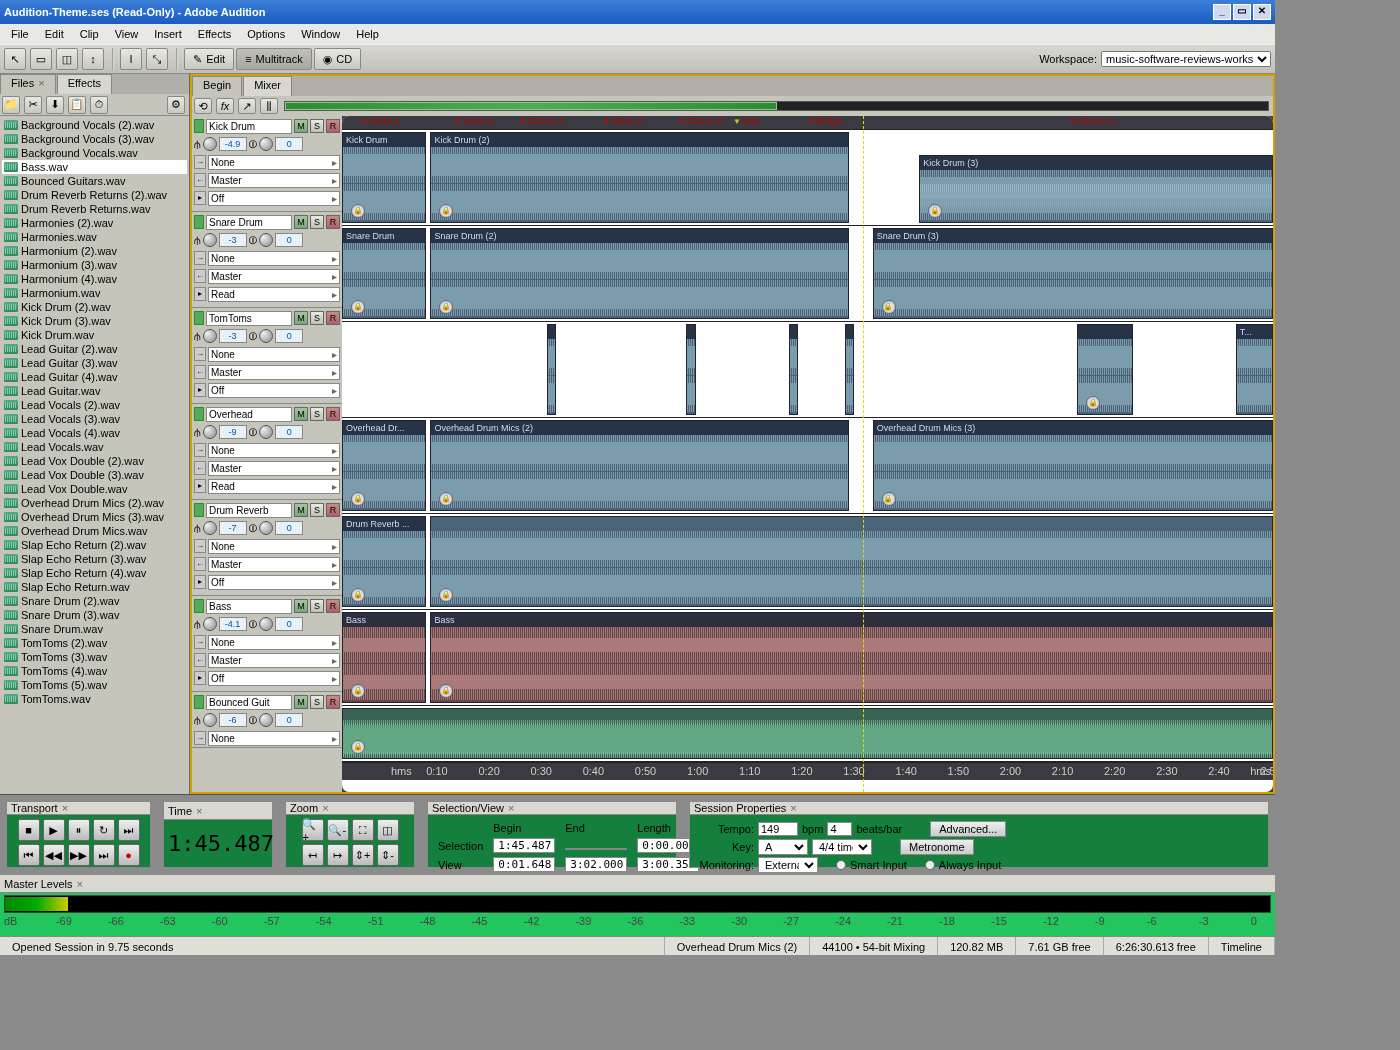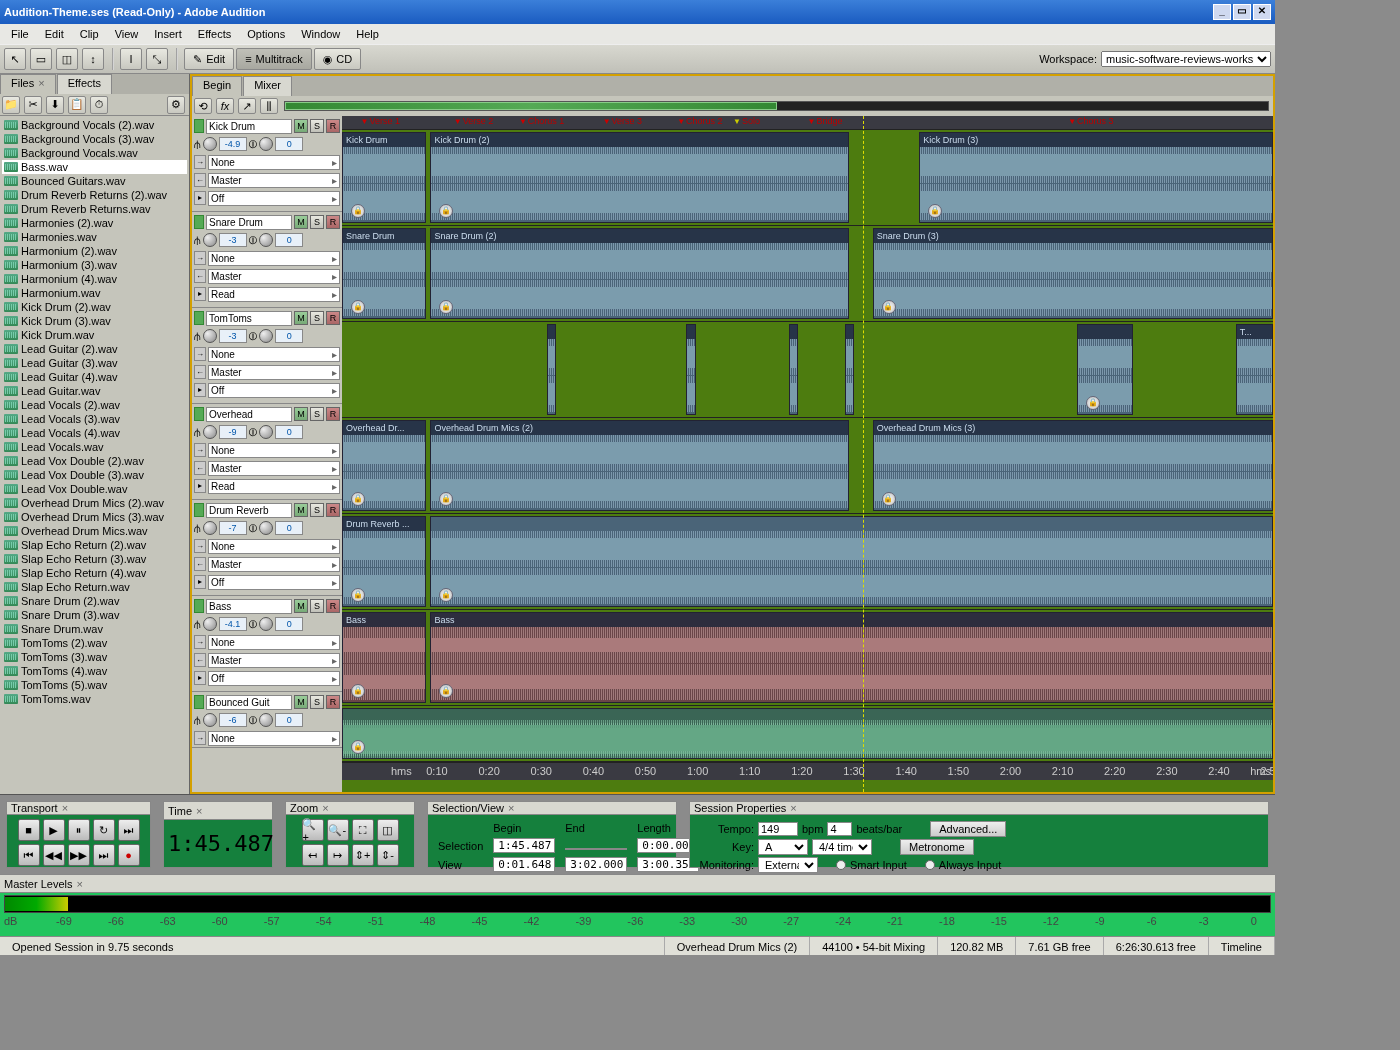--- a/index.html
+++ b/index.html
@@ -40,21 +40,21 @@
 .th-row{display:flex;align-items:center;gap:2px;margin-bottom:2px;height:16px;}
 .th-name{flex:1;background:#fff;border:1px solid #888;padding:0 2px;height:15px;line-height:13px;font-size:10px;}
 .th-btn{width:14px;height:14px;background:linear-gradient(#e8e8e0,#c0c0b8);border:1px solid #666;font-size:9px;text-align:center;line-height:12px;cursor:pointer;}
 .th-btn.m{background:linear-gradient(#9c9,#7a7);}
 .th-btn.r{background:linear-gradient(#c88,#a66);}
 .th-knob{width:14px;height:14px;border-radius:50%;background:radial-gradient(circle at 30% 30%,#eee,#888);border:1px solid #555;}
 .th-val{width:28px;background:#e8f0f8;border:1px solid #888;text-align:center;font-size:9px;color:#05a;height:14px;line-height:12px;}
 .th-sel{flex:1;background:#fff;border:1px solid #888;height:15px;line-height:13px;padding:0 2px;font-size:10px;position:relative;}
 .th-sel::after{content:"▸";position:absolute;right:2px;color:#666;}
 .th-arrow{width:12px;height:14px;background:#ccc;border:1px solid #888;text-align:center;line-height:12px;font-size:8px;}
-.tracks-content { flex:1; position:relative; overflow:hidden; background:#4d7c0f;}
+.tracks-content { flex:1; position:relative; overflow:hidden; background:#ffffff;border-radius:7px;}
 .markers{height:14px;background:#3a3a42;position:relative;border-bottom:1px solid #222;}
 .marker{position:absolute;font-size:9px;color:#b00;top:0;}
 .marker::before{content:"▼";color:#c00;font-size:8px;margin-right:1px;}
 .marker.yellow::before{color:#cc0;}
 .track-lane { height:96px; position:relative; border-bottom:1px solid #222;}
 .clip { position:absolute; top:2px; bottom:2px; border:1px solid #223; overflow:hidden;}
 .clip-label{position:absolute;top:0;left:0;right:0;height:14px;background:rgba(30,40,60,.8);color:#cde;font-size:9px;padding:0 3px;line-height:14px;white-space:nowrap;overflow:hidden;}
 .clip.blue{background:#4a6478;}
 .clip.red{background:#6a4548;}
 .clip.green{background:#3a6555;}
@@ -568,21 +568,21 @@
                 <div class="wave top"></div>
                 <div class="wave bot"></div>
                 <div class="lock">🔒</div>
               </div>
               <div class="clip blue" style="left: 9.5%; width: 45%;">
                 <div class="clip-label">Kick Drum (2)</div>
                 <div class="wave top"></div>
                 <div class="wave bot"></div>
                 <div class="lock">🔒</div>
               </div>
-              <div class="clip blue" style="left: 62%; width: 38%;">
+              <div class="clip blue" style="left: 62%; width: 38%; margin-top: 23px;">
                 <div class="clip-label">Kick Drum (3)</div>
                 <div class="wave top"></div>
                 <div class="wave bot"></div>
                 <div class="lock">🔒</div>
               </div>
             </div>
             <div class="track-lane">
               <div class="clip blue" style="left: 0%; width: 9%;">
                 <div class="clip-label">Snare Drum</div>
                 <div class="wave top"></div>

